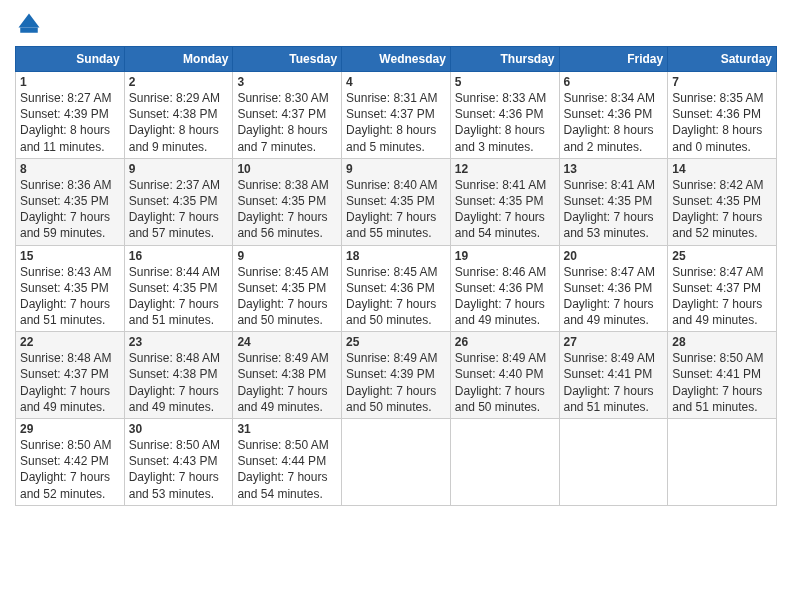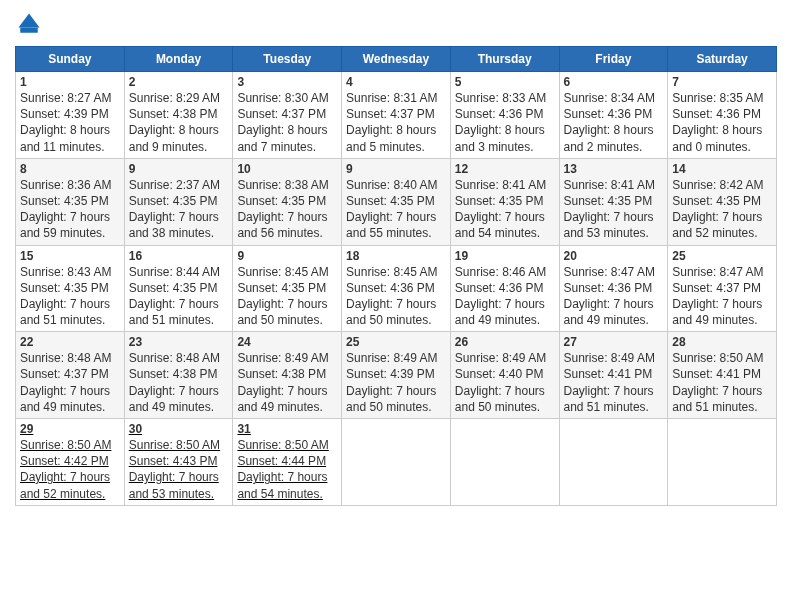--- a/index.html
+++ b/index.html
@@ -54,21 +54,21 @@
     .calendar {
       width: 100%;
       border-collapse: collapse;
     }
     .calendar th {
       background-color: #2a6db5;
       color: #fff;
       font-size: 12px;
       font-weight: bold;
       padding: 5px 4px;
-      text-align: center;
+      text-align: right;
       border: 1px solid #1a5da5;
     }
     .calendar td {
       border: 1px solid #ccc;
       vertical-align: top;
       padding: 3px 4px;
       width: calc(100% / 7);
       height: 82px;
       background: #fff;
     }
@@ -85,21 +85,20 @@
     .day-info {
       font-size: 12px;
       color: #333;
       line-height: 1.35;
     }
     .empty-cell {
       background: #fff !important;
     }
     .last-row td {
       height: 70px;
-      text-decoration: underline;
     }
   </style>
 </head>
 <body>
 
 <div class="page">
   <div class="header">
     <div class="logo">
       <svg class="logo-icon" viewBox="0 0 32 32">
         <polygon points="16,4 28,20 4,20" fill="#1a6bb5"></polygon>
@@ -194,21 +193,21 @@
             <span>Sunrise: 8:36 AM</span><br>
             <span>Sunset: 4:35 PM</span><br>
             <span>Daylight: 7 hours and 59 minutes.</span>
           </div>
         </td>
           <td>
           <span class="day-num">9</span>
           <div class="day-info">
             <span>Sunrise: 2:37 AM</span><br>
             <span>Sunset: 4:35 PM</span><br>
-            <span>Daylight: 7 hours and 38 minutes.</span>
+            <span>Daylight: 7 hours and 57 minutes.</span>
           </div>
         </td>
           <td>
           <span class="day-num">10</span>
           <div class="day-info">
             <span>Sunrise: 8:38 AM</span><br>
             <span>Sunset: 4:35 PM</span><br>
             <span>Daylight: 7 hours and 56 minutes.</span>
           </div>
         </td>

